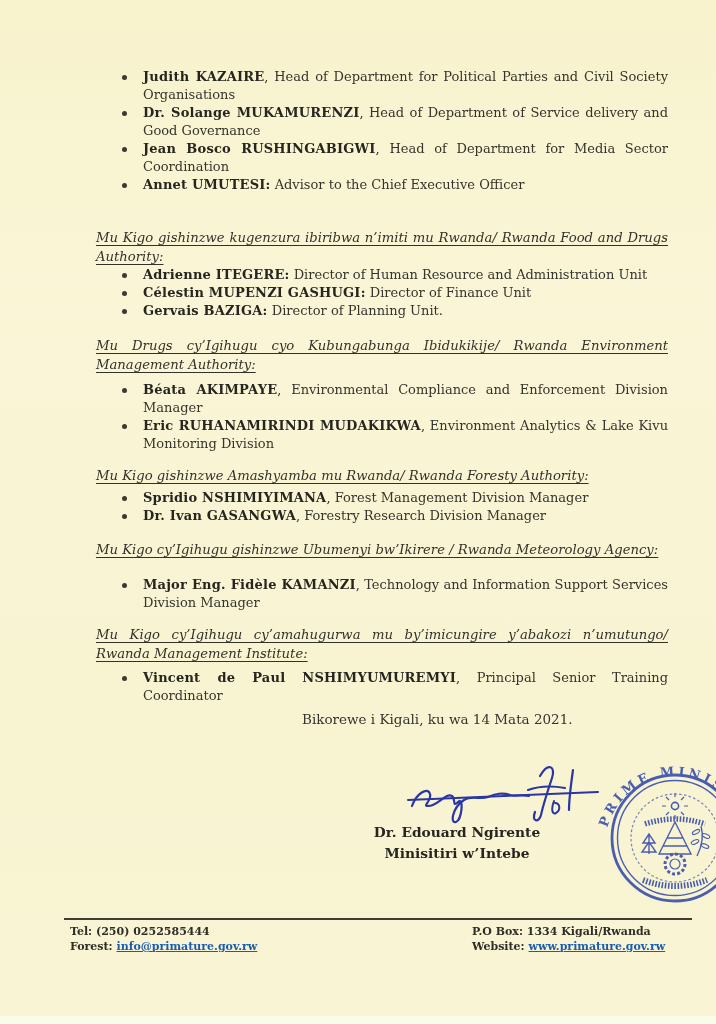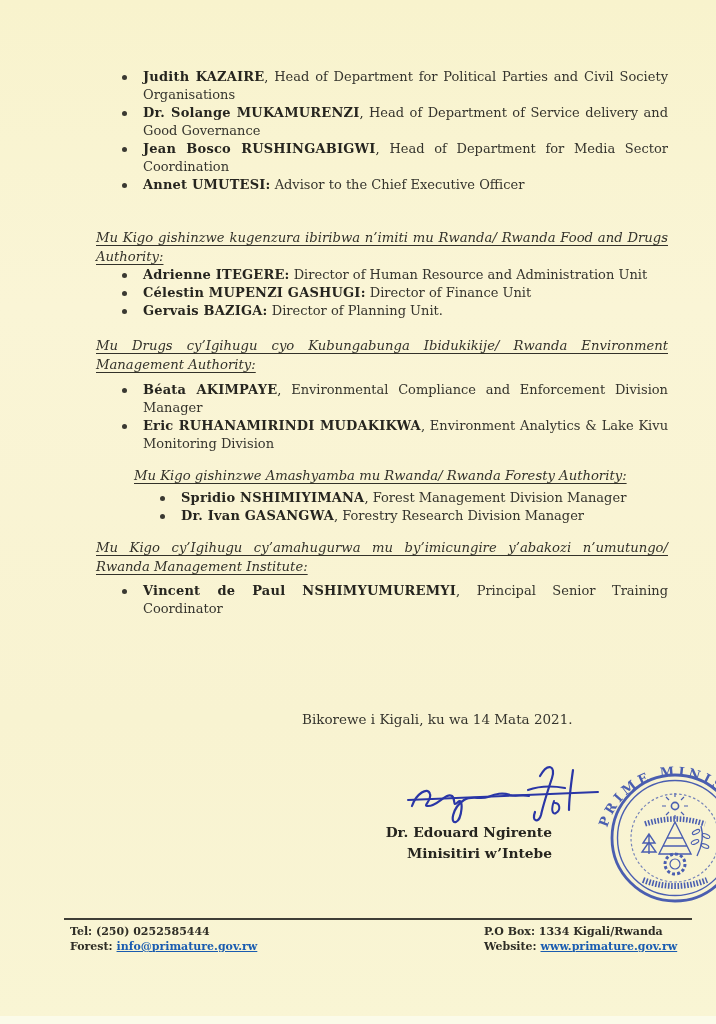--- a/index.html
+++ b/index.html
@@ -29,42 +29,42 @@
   .bullet b{color:#26251f;letter-spacing:.2px;}
   .heading{
     font-style:italic;font-size:13.2px;line-height:19px;margin:0;
     text-align:justify;color:#33322a;
     text-decoration:underline;text-decoration-thickness:1.1px;text-underline-offset:3px;
     font-weight:normal;
   }
   .intro{margin-top:10px;}
   .sec1{margin-top:34px;} .sec1 .bullets{}
   .sec2{margin-top:16px;} .sec2 .bullets{margin-top:7px;}
-  .sec3{margin-top:13px;margin-left:38px;} .sec3 .bullets{margin-top:4px;}
+  .sec3{margin-top:13px;} .sec3 .bullets{margin-top:4px;}
   .sec4{margin-top:15px;} .sec4 .bullets{margin-top:17px;}
   .sec5{margin-top:13px;} .sec5 .bullets{margin-top:6px;}
   .date-line{
     position:absolute;left:302px;top:711px;font-size:13.5px;color:#35342d;
   }
   .signature-wrap{position:absolute;left:402px;top:756px;}
   .signer{
-    position:absolute;left:362px;top:822px;width:190px;text-align:right;
+    position:absolute;left:362px;top:822px;width:190px;text-align:center;
     font-weight:bold;font-size:13.8px;line-height:21px;color:#26251f;
   }
   .stamp-wrap{position:absolute;left:588px;top:744px;opacity:.92;}
   .footer-rule{
     position:absolute;left:64px;top:918px;width:628px;height:0;
     border-top:2px solid #3f3e36;
   }
   .footer{
     position:absolute;left:0;top:924px;width:716px;font-size:11px;font-weight:bold;
     color:#2e2d26;line-height:15px;
   }
   .footer .col-left{position:absolute;left:70px;top:0;}
-  .footer .col-right{position:absolute;left:484px;top:0;}
+  .footer .col-right{position:absolute;left:472px;top:0;}
   .footer a{color:#1a5cb0;text-decoration:underline;cursor:pointer;}
   .scan-edge{
     position:absolute;left:0;bottom:0;width:716px;height:8px;background:#fbfbe9;
   }
 </style>
 </head>
 <body>
 
 <div class="page">
   <div class="content">
@@ -128,20 +128,29 @@
           <span class="dot"></span>
           <b>Spridio NSHIMIYIMANA</b><span>, Forest Management Division Manager</span>
         </div>
         <div class="bullet">
           <span class="dot"></span>
           <b>Dr. Ivan GASANGWA</b><span>, Forestry Research Division Manager</span>
         </div>
       </div>
     </section>
 
+    <section class="sec4">
+      <h3 class="heading">Mu Kigo cy’Igihugu gishinzwe Ubumenyi bw’Ikirere / Rwanda Meteorology Agency:</h3>
+      <div class="bullets">
+        <div class="bullet">
+          <span class="dot"></span>
+          <b>Major Eng. Fidèle KAMANZI</b><span>, Technology and Information Support Services Division Manager</span>
+        </div>
+      </div>
+    </section>
 
     <section class="sec5">
       <h3 class="heading">Mu Kigo cy’Igihugu cy’amahugurwa mu by’imicungire y’abakozi n’umutungo/ Rwanda Management Institute:</h3>
       <div class="bullets">
         <div class="bullet">
           <span class="dot"></span>
           <b>Vincent de Paul NSHIMYUMUREMYI</b><span>, Principal Senior Training Coordinator</span>
         </div>
       </div>
     </section>

